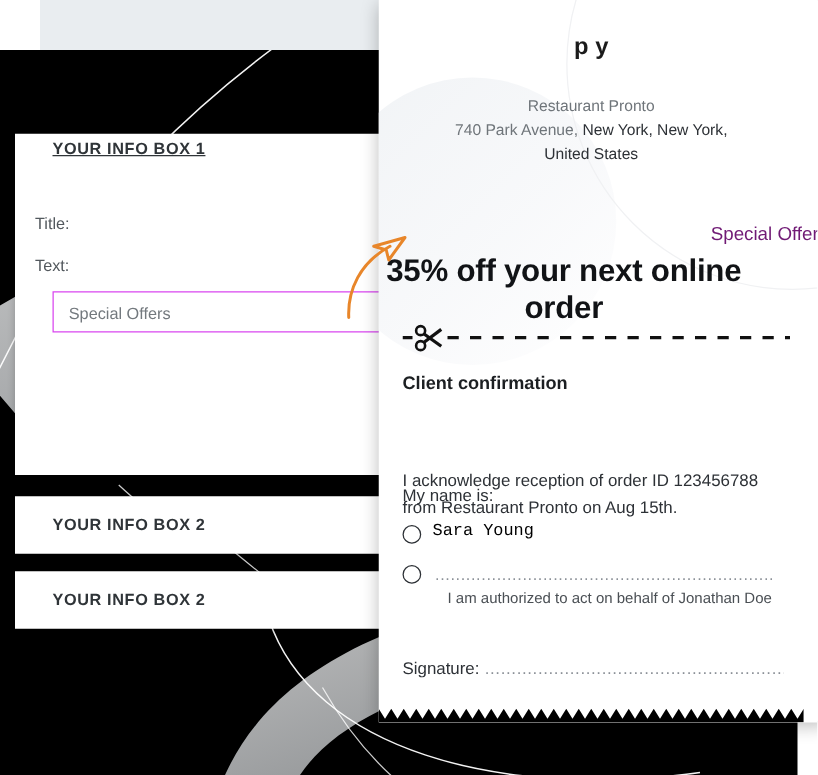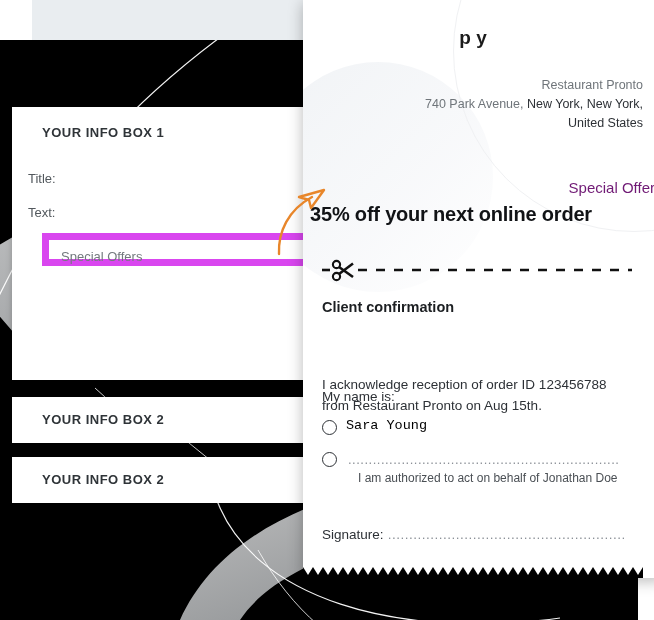--- a/index.html
+++ b/index.html
@@ -35,32 +35,32 @@
     box-shadow:0 2px 6px rgba(0,0,0,.22);
   }
   .card1{left:12px;top:107px;width:340px;height:273px;}
   .card2{left:12px;top:397px;width:340px;height:46px;}
   .card3{left:12px;top:457px;width:340px;height:46px;}
 
   .card-title{
     font-size:13px;font-weight:bold;color:#2f3438;
     letter-spacing:.5px;
   }
-  .card1 .card-title{position:absolute;left:30px;top:18px;}
+  .card1 .card-title{position:absolute;left:30px;top:4px;text-decoration:underline;}
   .card2 .card-title,.card3 .card-title{position:absolute;left:30px;top:15px;}
 
   .field-label{
     position:absolute;left:16px;font-size:13px;color:#52585d;
   }
   .lbl-title{top:64px;}
   .lbl-text{top:98px;}
 
   .input{
     position:absolute;left:30px;width:292px;box-sizing:border-box;
-    border:7px solid #d946ef;background:#fff;
+    border:1px solid #d946ef;background:#fff;
     font-size:13px;color:#73797e;
     padding:9px 12px;
   }
   .input-title{top:126px;height:33px;line-height:15px;}
   .input-text{top:170px;height:69px;line-height:15px;}
 
   
   .receipt{
     position:absolute;left:303px;top:0;width:340px;height:578px;
     background:#ffffff;
@@ -81,32 +81,32 @@
   }
   .r-content{position:absolute;inset:0;}
 
   .r-cut-top{
     position:absolute;left:0;top:28px;width:340px;height:20px;
     text-align:center;font-size:19px;font-weight:bold;color:#1b1b1b;
     overflow:hidden;line-height:19px;
   }
 
   .r-addr{
-    position:absolute;left:0;top:76px;width:340px;text-align:right;
+    position:absolute;left:0;top:76px;width:340px;text-align:center;
     font-size:12.5px;color:#6f757a;line-height:19px;
   }
   .r-addr .dark{color:#2d3136;}
 
   .r-offer-label{
     position:absolute;left:0;top:179px;width:340px;text-align:right;
     font-size:15px;color:#701a75;margin-left:12px;
   }
   .r-offer-main{
     position:absolute;left:0;top:203px;width:296px;text-align:center;
-    font-size:20px;font-weight:bold;color:#111316;letter-spacing:-.2px;
+    font-size:25px;font-weight:bold;color:#111316;letter-spacing:-.2px;
   }
 
   .r-cutline{position:absolute;left:19px;top:258px;width:310px;height:24px;}
 
   .r-conf-title{
     position:absolute;left:19px;top:299px;
     font-size:14.5px;font-weight:bold;color:#1c1f22;
   }
   .r-conf-body{
     position:absolute;left:19px;top:328px;width:300px;

